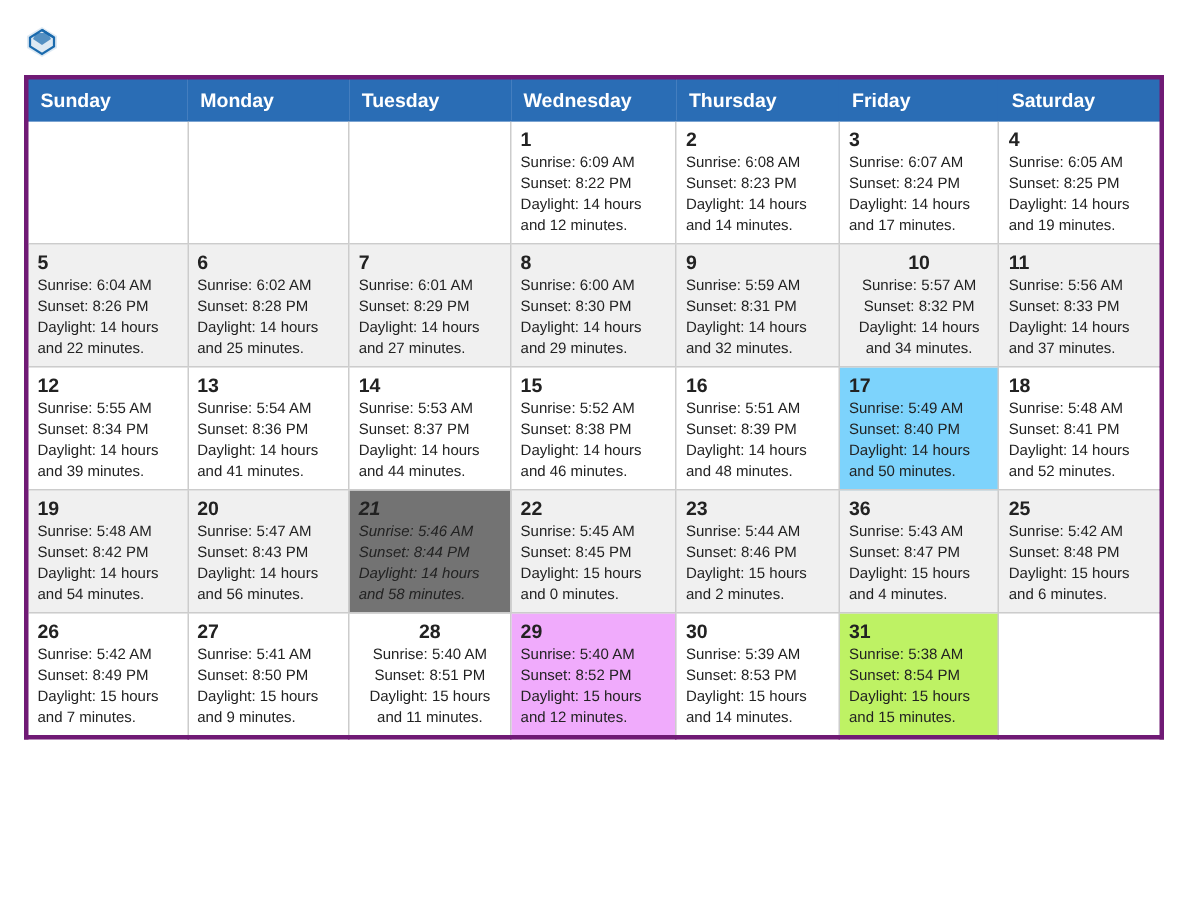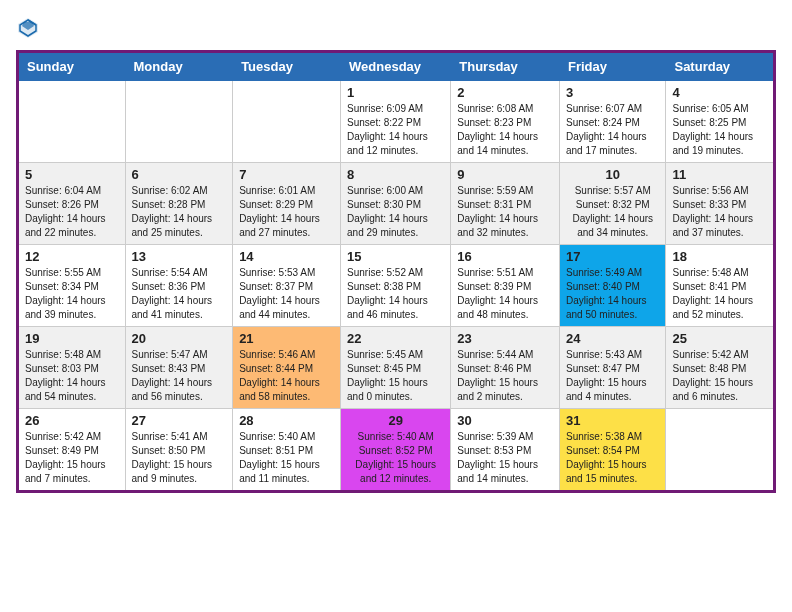--- a/index.html
+++ b/index.html
@@ -244,51 +244,51 @@
 Daylight: 14 hours
 and 46 minutes.</div>
         </td>
         <td style="background: rgb(255, 255, 255);">
           <span class="day-num">16</span>
           <div class="day-info">Sunrise: 5:51 AM
 Sunset: 8:39 PM
 Daylight: 14 hours
 and 48 minutes.</div>
         </td>
-        <td style="background: #0ea5e9;">
+        <td style="background: #7dd3fc;">
           <span class="day-num">17</span>
           <div class="day-info">Sunrise: 5:49 AM
 Sunset: 8:40 PM
 Daylight: 14 hours
 and 50 minutes.</div>
         </td>
         <td style="background: rgb(255, 255, 255);">
           <span class="day-num">18</span>
           <div class="day-info">Sunrise: 5:48 AM
 Sunset: 8:41 PM
 Daylight: 14 hours
 and 52 minutes.</div>
         </td>
       </tr>
       <tr>
         <td style="background: rgb(240, 240, 240);">
           <span class="day-num">19</span>
           <div class="day-info">Sunrise: 5:48 AM
-Sunset: 8:03 PM
+Sunset: 8:42 PM
 Daylight: 14 hours
 and 54 minutes.</div>
         </td>
         <td style="background: rgb(240, 240, 240);">
           <span class="day-num">20</span>
           <div class="day-info">Sunrise: 5:47 AM
 Sunset: 8:43 PM
 Daylight: 14 hours
 and 56 minutes.</div>
         </td>
-        <td style="background: #fdba74;">
+        <td style="background: #737373; font-style: italic;">
           <span class="day-num">21</span>
           <div class="day-info">Sunrise: 5:46 AM
 Sunset: 8:44 PM
 Daylight: 14 hours
 and 58 minutes.</div>
         </td>
         <td style="background: rgb(240, 240, 240);">
           <span class="day-num">22</span>
           <div class="day-info">Sunrise: 5:45 AM
 Sunset: 8:45 PM
@@ -296,21 +296,21 @@
 and 0 minutes.</div>
         </td>
         <td style="background: rgb(240, 240, 240);">
           <span class="day-num">23</span>
           <div class="day-info">Sunrise: 5:44 AM
 Sunset: 8:46 PM
 Daylight: 15 hours
 and 2 minutes.</div>
         </td>
         <td style="background: rgb(240, 240, 240);">
-          <span class="day-num">24</span>
+          <span class="day-num">36</span>
           <div class="day-info">Sunrise: 5:43 AM
 Sunset: 8:47 PM
 Daylight: 15 hours
 and 4 minutes.</div>
         </td>
         <td style="background: rgb(240, 240, 240);">
           <span class="day-num">25</span>
           <div class="day-info">Sunrise: 5:42 AM
 Sunset: 8:48 PM
 Daylight: 15 hours
@@ -325,42 +325,42 @@
 Daylight: 15 hours
 and 7 minutes.</div>
         </td>
         <td style="background: rgb(255, 255, 255);">
           <span class="day-num">27</span>
           <div class="day-info">Sunrise: 5:41 AM
 Sunset: 8:50 PM
 Daylight: 15 hours
 and 9 minutes.</div>
         </td>
-        <td style="background: rgb(255, 255, 255);">
+        <td style="background: rgb(255, 255, 255); text-align: center;">
           <span class="day-num">28</span>
           <div class="day-info">Sunrise: 5:40 AM
 Sunset: 8:51 PM
 Daylight: 15 hours
 and 11 minutes.</div>
         </td>
-        <td style="background: #d946ef; text-align: center;">
+        <td style="background: #f0abfc;">
           <span class="day-num">29</span>
           <div class="day-info">Sunrise: 5:40 AM
 Sunset: 8:52 PM
 Daylight: 15 hours
 and 12 minutes.</div>
         </td>
         <td style="background: rgb(255, 255, 255);">
           <span class="day-num">30</span>
           <div class="day-info">Sunrise: 5:39 AM
 Sunset: 8:53 PM
 Daylight: 15 hours
 and 14 minutes.</div>
         </td>
-        <td style="background: #fde047; margin-top: 23px;">
+        <td style="background: #bef264; margin-top: 23px;">
           <span class="day-num">31</span>
           <div class="day-info">Sunrise: 5:38 AM
 Sunset: 8:54 PM
 Daylight: 15 hours
 and 15 minutes.</div>
         </td>
         <td class="empty-cell" style="background: rgb(255, 255, 255);"></td>
       </tr>
     </tbody>
 </table>

